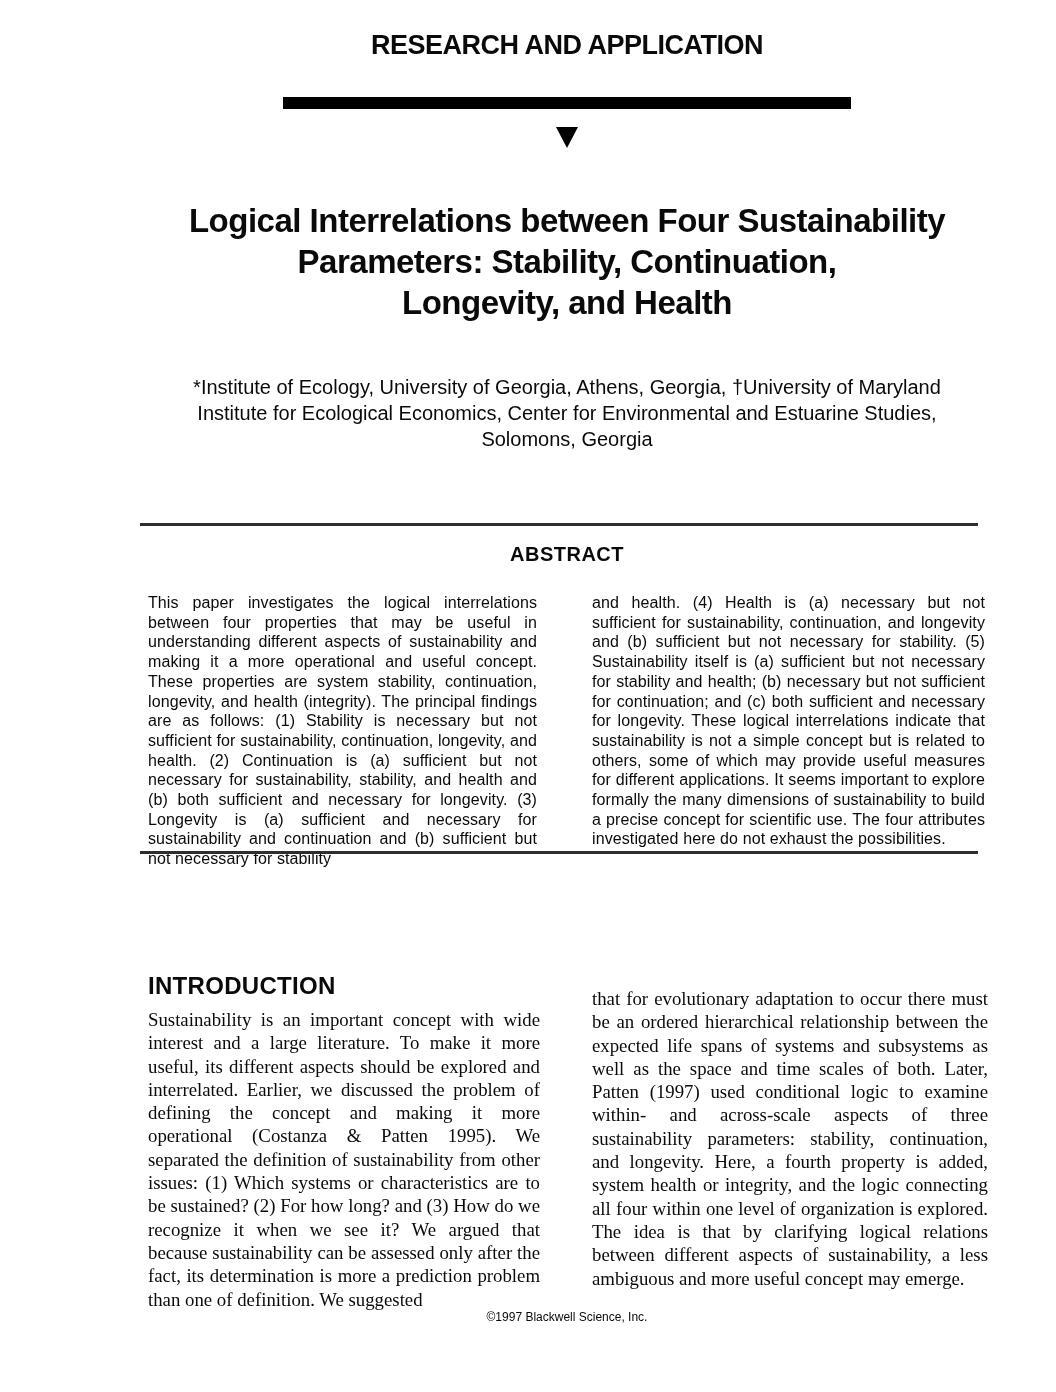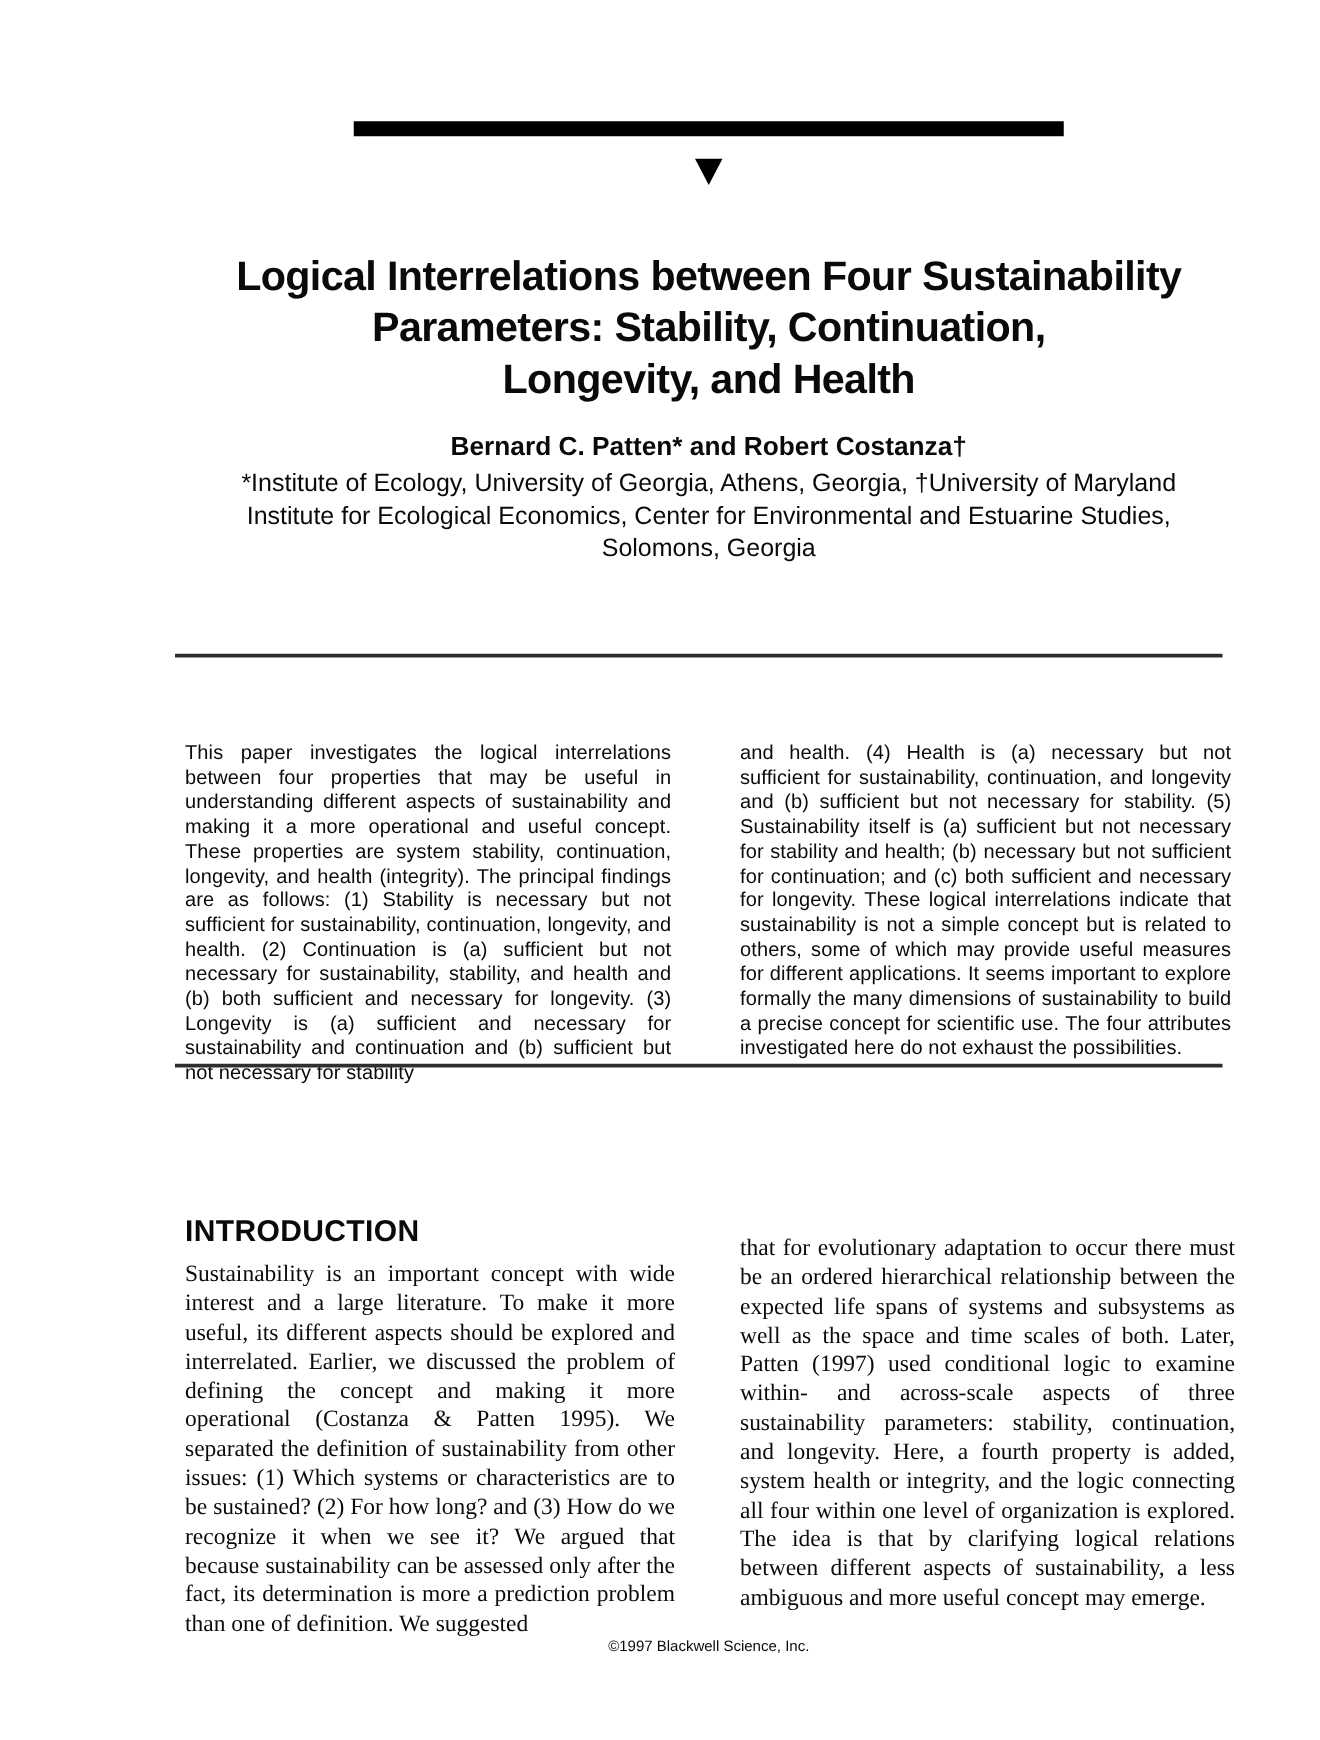--- a/index.html
+++ b/index.html
@@ -105,41 +105,42 @@
     left: 148px; top: 1310px; width: 838px;
     text-align: center;
     font-size: 12px;
   }
 </style>
 </head>
 <body>
 
 <div class="page">
 
+  <div class="kicker">RESEARCH AND APPLICATION</div>
 
   <div class="divider-bar"></div>
 
   <div class="down-triangle"></div>
 
   <h1 class="title" style="margin:0;">
     <span>Logical Interrelations between Four Sustainability</span><br>
     <span>Parameters: Stability, Continuation,</span><br>
     <span>Longevity, and Health</span>
   </h1>
 
-  <div class="byline">Bernard C. Patten* and Robert Costanza†</div>
 
   <div class="affiliations">
     <span>*Institute of Ecology, University of Georgia, Athens, Georgia, †University of Maryland</span><br>
     <span>Institute for Ecological Economics, Center for Environmental and Estuarine Studies,</span><br>
     <span>Solomons, Georgia</span>
   </div>
 
   <div class="rule rule-top"></div>
 
+  <div class="abstract-heading">ABSTRACT</div>
 
   <div class="abstract-col left">This paper investigates the logical interrelations between four properties that may be useful in understanding different aspects of sustainability and making it a more operational and useful concept. These properties are system stability, continuation, longevity, and health (integrity). The principal findings are as follows: (1) Stability is necessary but not sufficient for sustainability, continuation, longevity, and health. (2) Continuation is (a) sufficient but not necessary for sustainability, stability, and health and (b) both sufficient and necessary for longevity. (3) Longevity is (a) sufficient and necessary for sustainability and continuation and (b) sufficient but not necessary for stability</div>
 
   <div class="abstract-col right">and health. (4) Health is (a) necessary but not sufficient for sustainability, continuation, and longevity and (b) sufficient but not necessary for stability. (5) Sustainability itself is (a) sufficient but not necessary for stability and health; (b) necessary but not sufficient for continuation; and (c) both sufficient and necessary for longevity. These logical interrelations indicate that sustainability is not a simple concept but is related to others, some of which may provide useful measures for different applications. It seems important to explore formally the many dimensions of sustainability to build a precise concept for scientific use. The four attributes investigated here do not exhaust the possibilities.</div>
 
   <div class="rule rule-bottom"></div>
 
   <div class="intro-heading">INTRODUCTION</div>
 
   <div class="intro-col left">Sustainability is an important concept with wide interest and a large literature. To make it more useful, its different aspects should be explored and interrelated. Earlier, we discussed the problem of defining the concept and making it more operational (Costanza &amp; Patten 1995). We separated the definition of sustainability from other issues: (1) Which systems or characteristics are to be sustained? (2) For how long? and (3) How do we recognize it when we see it? We argued that because sustainability can be assessed only after the fact, its determination is more a prediction problem than one of definition. We suggested</div>

